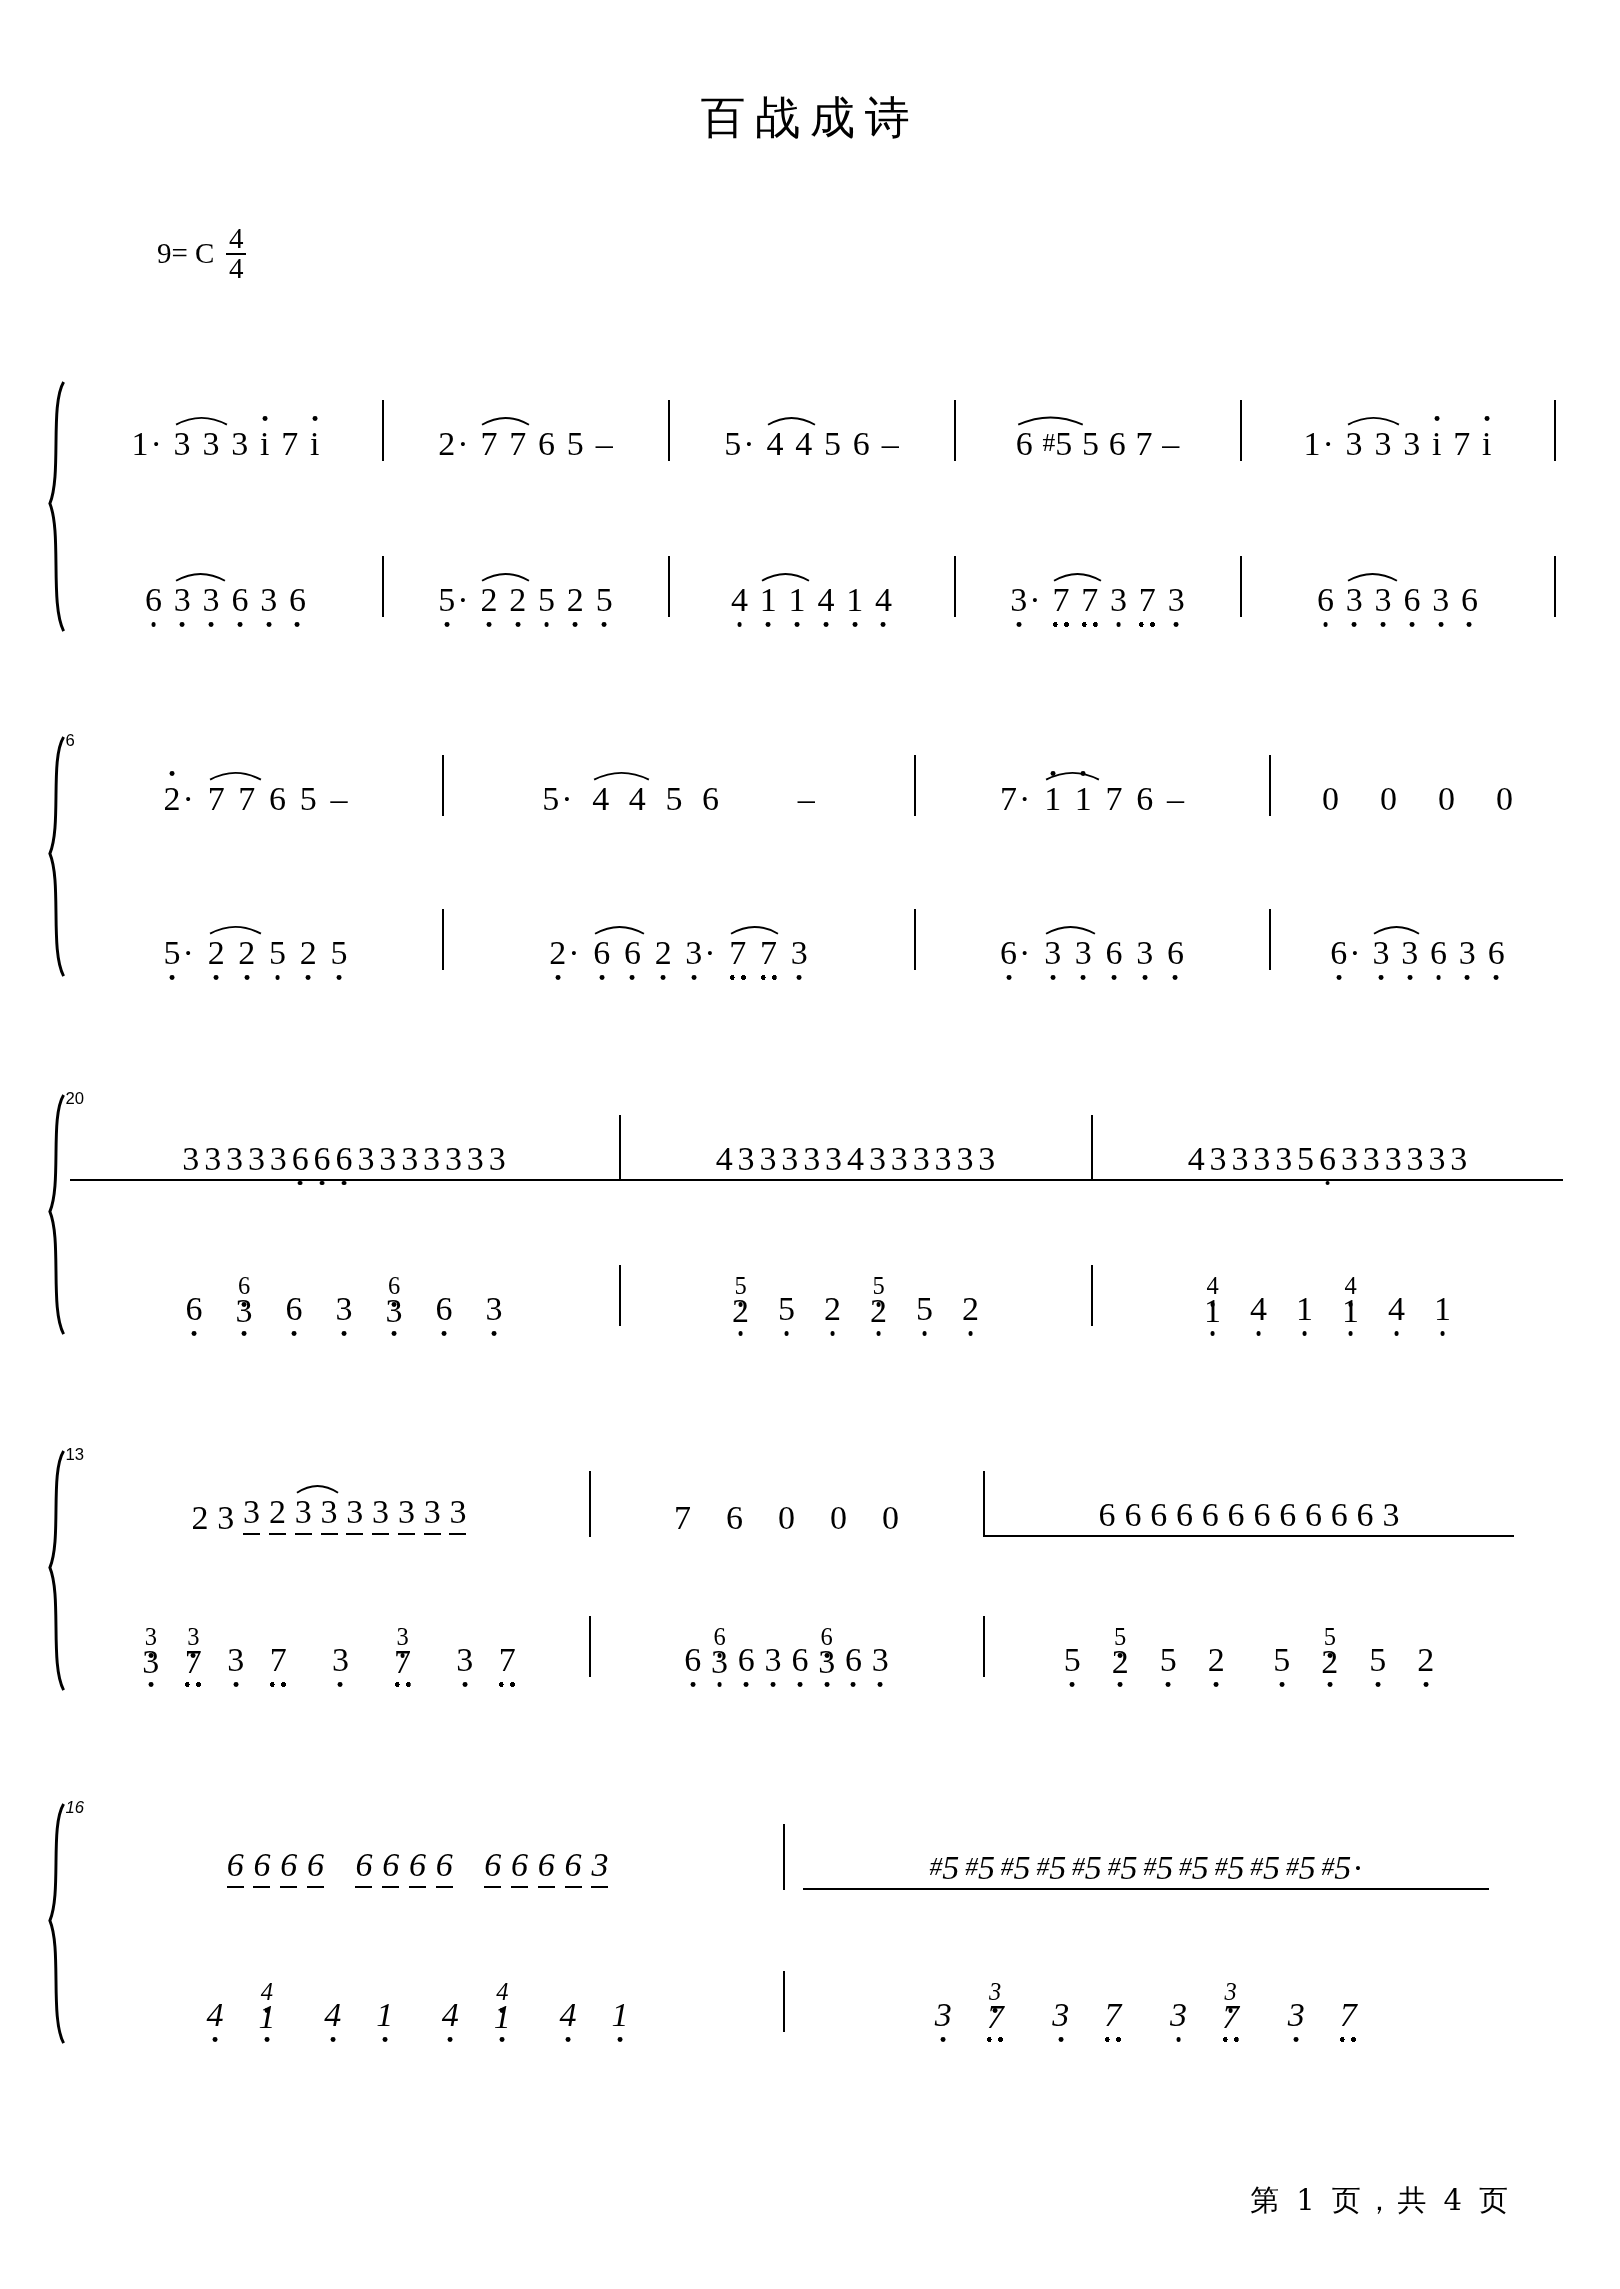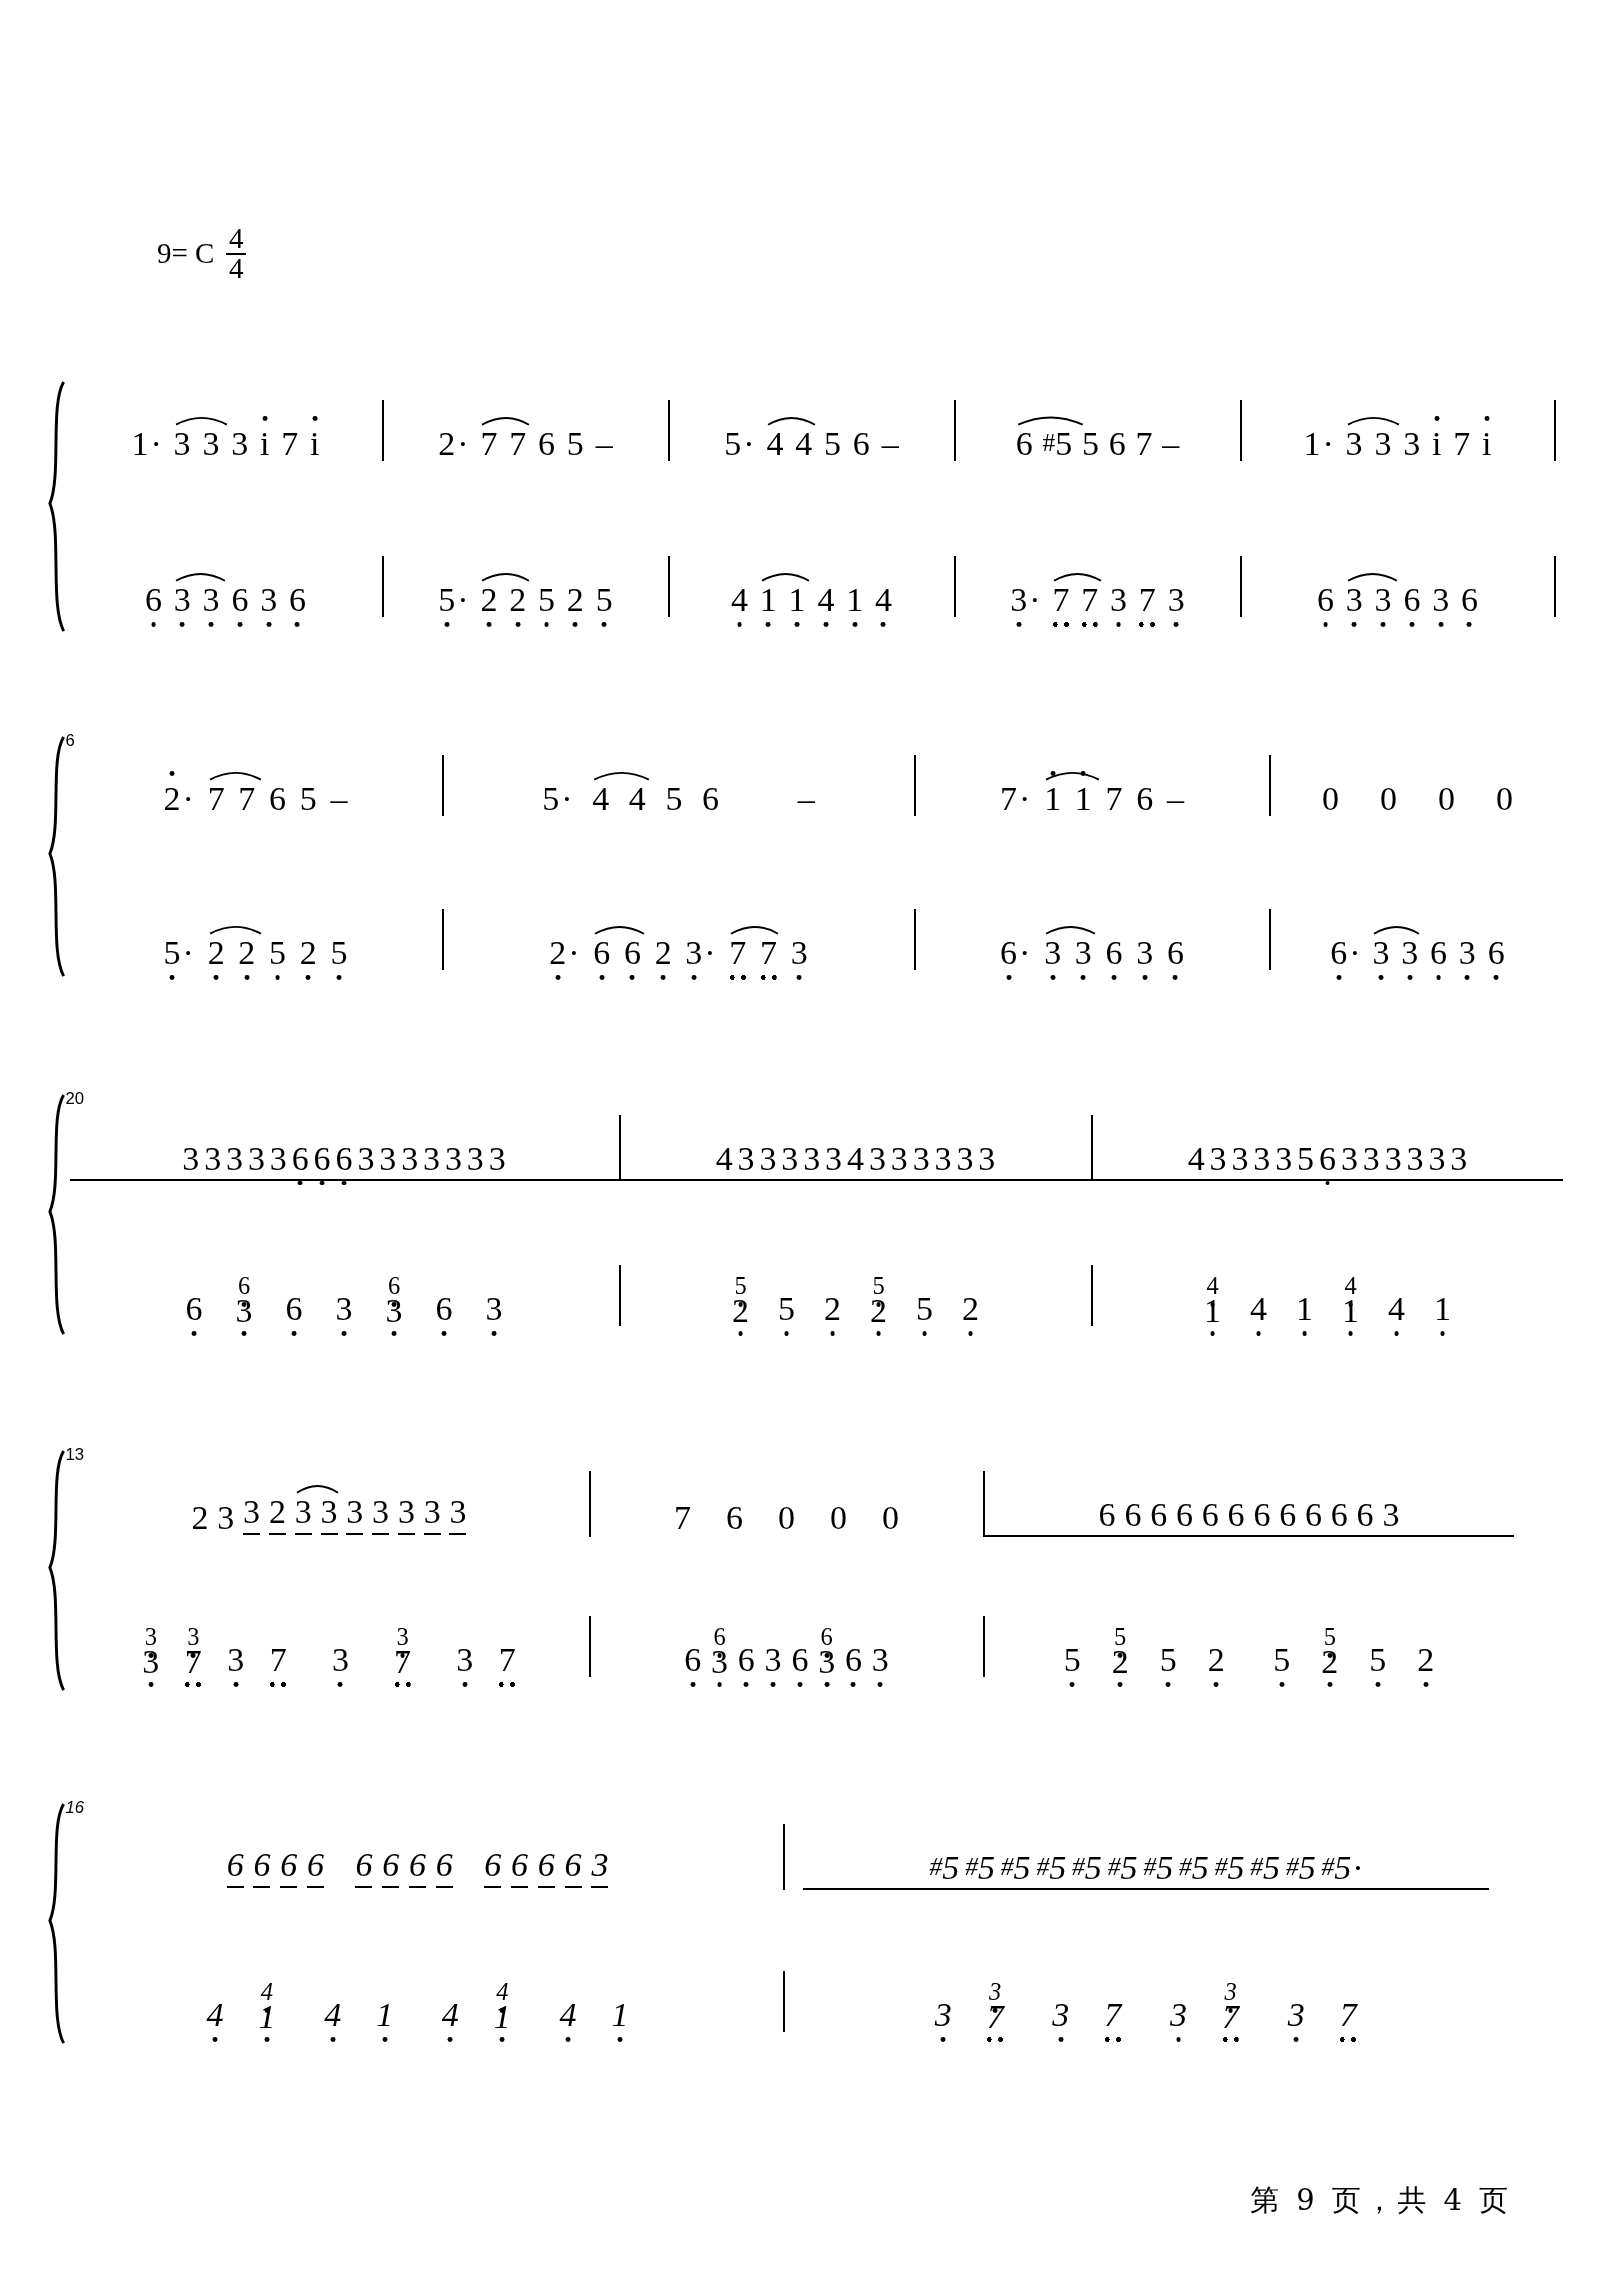--- a/index.html
+++ b/index.html
@@ -178,20 +178,21 @@
     font-family: "DejaVu Serif", serif;
     font-size: 29px;
     letter-spacing: 3.9px;
   }
 </style>
 </head>
 <body>
 
 <div class="page">
 
+  <div class="title">百战成诗</div>
 
   <div class="keysig">
     <span>9= C</span>
     <span class="frac">
       <span class="num">4</span>
       <span class="den">4</span>
     </span>
   </div>
 
   <div class="system" style="top:380px; height:255px;">
@@ -802,16 +803,16 @@
         <span class="chord">
             <span class="top oct-lo1">3<br></span>
             <span class="bot oct-lo2">7</span>
           </span>
         <span class="note" style="margin-left:13.7px;"><span class="num oct-lo1">3</span></span>
         <span class="note"><span class="num oct-lo2">7</span></span>
       </div>
     </div>
   </div>
 
-  <div class="footer">第 9 页，共 4 页</div>
+  <div class="footer">第 1 页，共 4 页</div>
 
 </div>
 
 
 </body></html>

